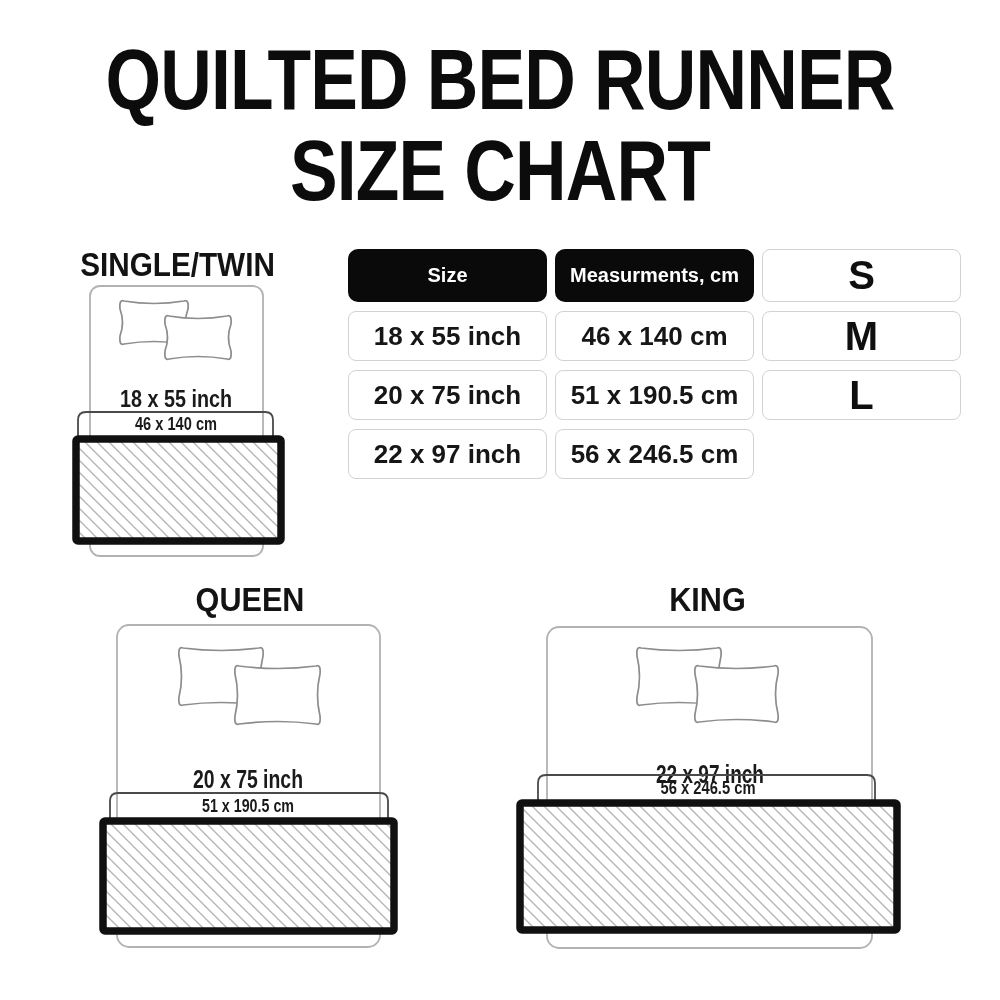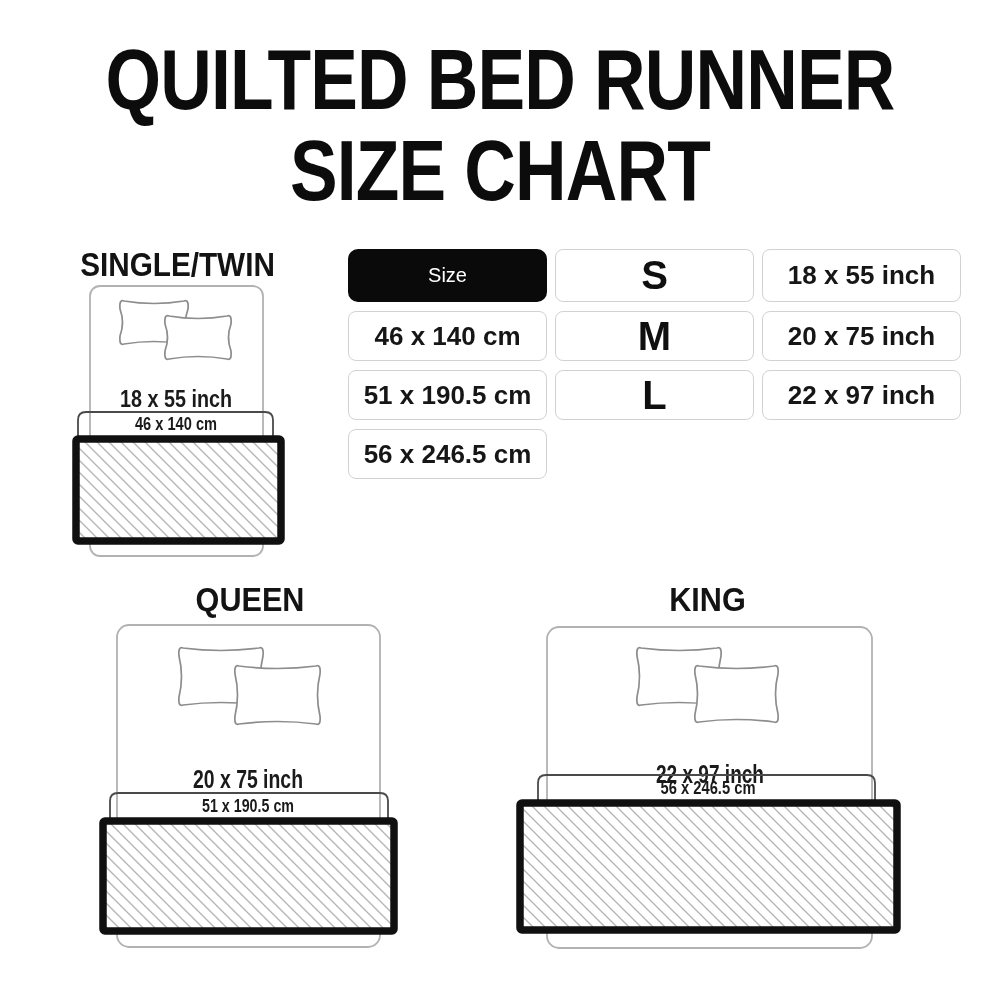--- a/index.html
+++ b/index.html
@@ -28,21 +28,21 @@
 
   
   .size-table {
     left:348px; top:249px; width:613px;
     display:grid; grid-template-columns:199px 199px 199px;
     grid-template-rows:53px 50px 50px 50px; column-gap:8px; row-gap:9px;
   }
   .th {
     background:#0a0a0a; border-radius:10px; color:#ffffff;
     display:flex; align-items:center; justify-content:center;
-    font-size:20px; font-weight:normal;
+    font-size:20px; font-weight:bold;
   }
   .td {
     background:#ffffff; border:1.5px solid #d2d2d2; border-radius:8px;
     display:flex; align-items:center; justify-content:center;
     font-size:26px; font-weight:bold; color:#161616;
   }
   .td.size-letter { font-size:40px; color:#0f0f0f; }
 
   
   .bed-outline { fill:#ffffff; stroke:#b2b2b2; stroke-width:1.8; }
@@ -75,20 +75,21 @@
   <path class="pillow" d="M 69,21 Q 99,26 129,21 Q 134,19 133,29 Q 128,42.5 133,56 Q 134,66 129,64 Q 99,59 69,64 Q 64,66 65,56 Q 70,42.5 65,29 Q 64,19 69,21 Z"></path>
   <path class="pillow" d="M 114,36 Q 143,41 172,36 Q 177,34 176,44 Q 171,57.5 176,71 Q 177,81 172,79 Q 143,74 114,79 Q 109,81 110,71 Q 115,57.5 110,44 Q 109,34 114,36 Z"></path>
   <text class="dim-inch" x="121" y="127" font-size="24" text-anchor="middle" textLength="112" lengthAdjust="spacingAndGlyphs">18 x 55 inch</text>
   <path class="bracket" d="M23,158 L23,140 Q23,132 31,132 L210,132 Q218,132 218,140 L218,158"></path>
   <text class="dim-cm" x="121" y="150" font-size="18.5" text-anchor="middle" textLength="82" lengthAdjust="spacingAndGlyphs">46 x 140 cm</text>
   <rect class="runner" x="21" y="159" width="205" height="102" rx="2" fill="url(#hatchS)"></rect>
 </svg>
 
 <div class="abs size-table">
   <div class="th">Size</div>
+  <div class="th">Measurments, cm</div>
 
   <div class="td size-letter">S</div>
   <div class="td">18 x 55 inch</div>
   <div class="td">46 x 140 cm</div>
 
   <div class="td size-letter">M</div>
   <div class="td">20 x 75 inch</div>
   <div class="td">51 x 190.5 cm</div>
 
   <div class="td size-letter">L</div>

